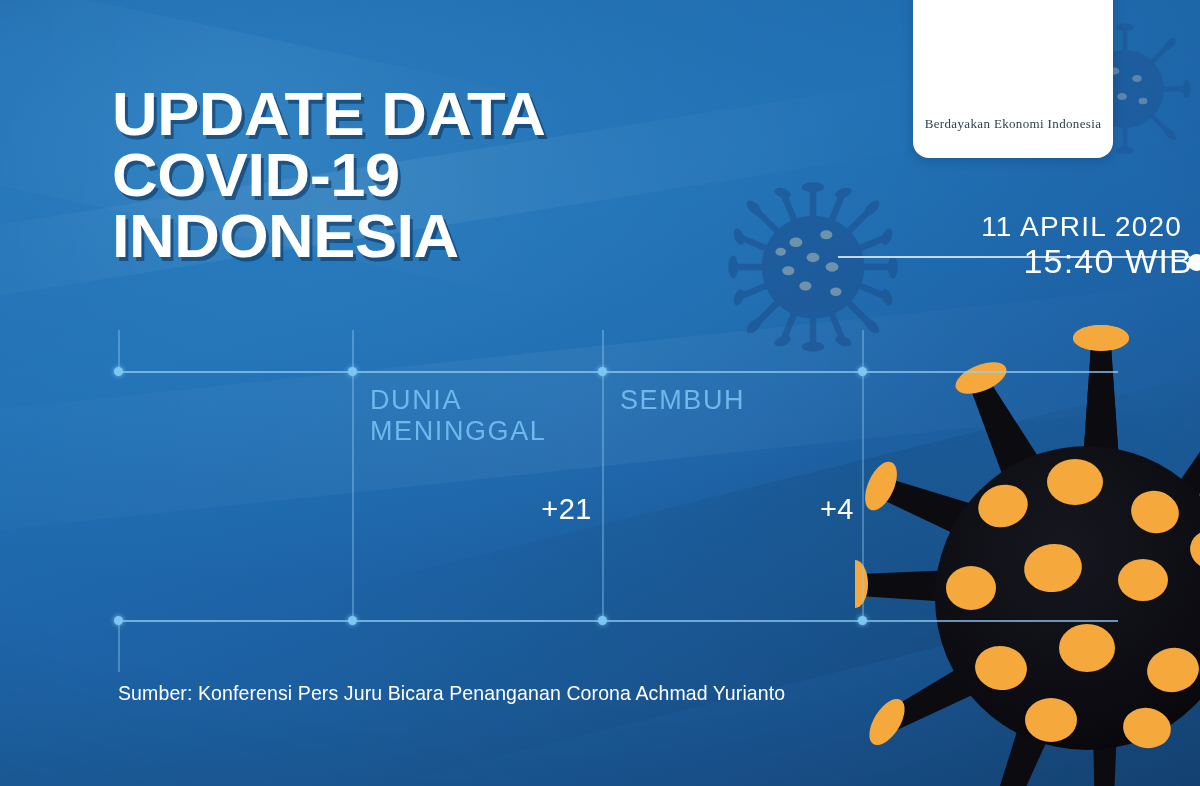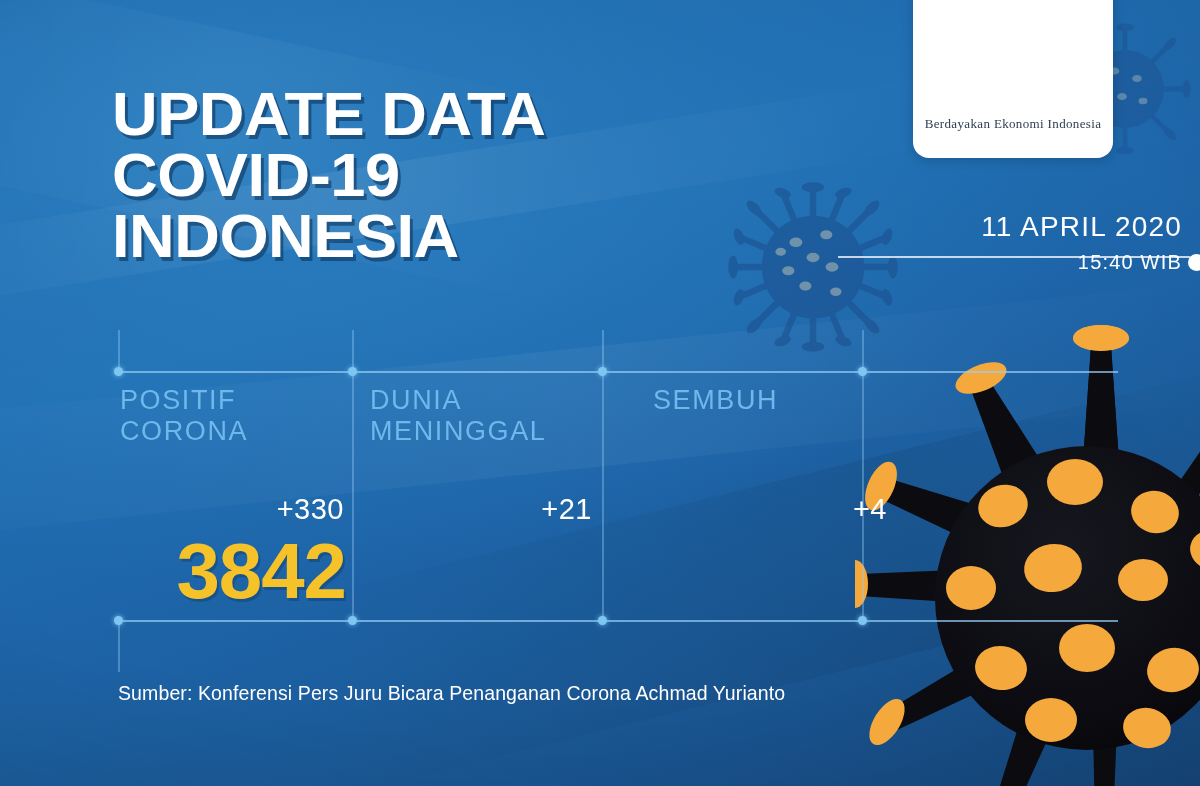--- a/index.html
+++ b/index.html
@@ -66,21 +66,21 @@
     letter-spacing:-0.5px;
     text-shadow:3px 4px 0 rgba(10,45,84,.55);
     transform:scaleX(1.02);
     transform-origin:left top;
   }
   .headline div{white-space:nowrap;}
 
   
   .date-block{position:absolute;left:860px;top:212px;width:340px;text-align:right;color:#ffffff;}
   .date-text{font-size:28px;letter-spacing:1.2px;line-height:1.1;padding-right:18px;}
-  .time-text{font-size:20px;letter-spacing:1.2px;line-height:1.1;padding-right:18px;margin-top:8px;}
+  .time-text{font-size:34px;letter-spacing:1.2px;line-height:1.1;padding-right:7px;}
   .date-rule{position:absolute;left:-22px;top:44px;width:352px;height:2px;background:rgba(255,255,255,.75);}
   .date-dot{position:absolute;left:1188px;top:254px;width:17px;height:17px;border-radius:50%;background:#ffffff;}
 
   
   .rule{position:absolute;height:1.5px;background:rgba(150,205,245,.70);}
   .rule-top{left:118px;top:371px;width:1000px;}
   .rule-bottom{left:118px;top:620px;width:1000px;}
   .vline{position:absolute;width:1.5px;background:rgba(150,205,245,.38);}
   .node{position:absolute;width:9px;height:9px;border-radius:50%;background:#7ec6f2;
         box-shadow:0 0 5px rgba(126,198,242,.9);}
@@ -285,42 +285,32 @@
 
   <div class="node" style="left:114px;top:367px;"></div>
   <div class="node" style="left:348px;top:367px;"></div>
   <div class="node" style="left:598px;top:367px;"></div>
   <div class="node" style="left:858px;top:367px;"></div>
   <div class="node" style="left:114px;top:616px;"></div>
   <div class="node" style="left:348px;top:616px;"></div>
   <div class="node" style="left:598px;top:616px;"></div>
   <div class="node" style="left:858px;top:616px;"></div>
 
-  <div class="col" style="left:120px;width:228px;">
-    <div class="col-label">
-      <div>POSITIF</div>
-      <div>CORONA</div>
-    </div>
-    <div class="col-nums">
-      <div class="delta">+330</div>
-      <div class="big">3842</div>
-    </div>
-  </div>
 
   <div class="col" style="left:370px;width:226px;">
     <div class="col-label">
       <div>DUNIA</div>
       <div>MENINGGAL</div>
     </div>
     <div class="col-nums">
       <div class="delta">+21</div>
     </div>
   </div>
 
-  <div class="col" style="left:620px;width:238px;margin-left:33px;">
+  <div class="col" style="left:620px;width:238px;">
     <div class="col-label">
       <div>SEMBUH</div>
       <div></div>
     </div>
     <div class="col-nums">
       <div class="delta">+4</div>
     </div>
   </div>
 
   <div class="source">Sumber: Konferensi Pers Juru Bicara Penanganan Corona Achmad Yurianto</div>

